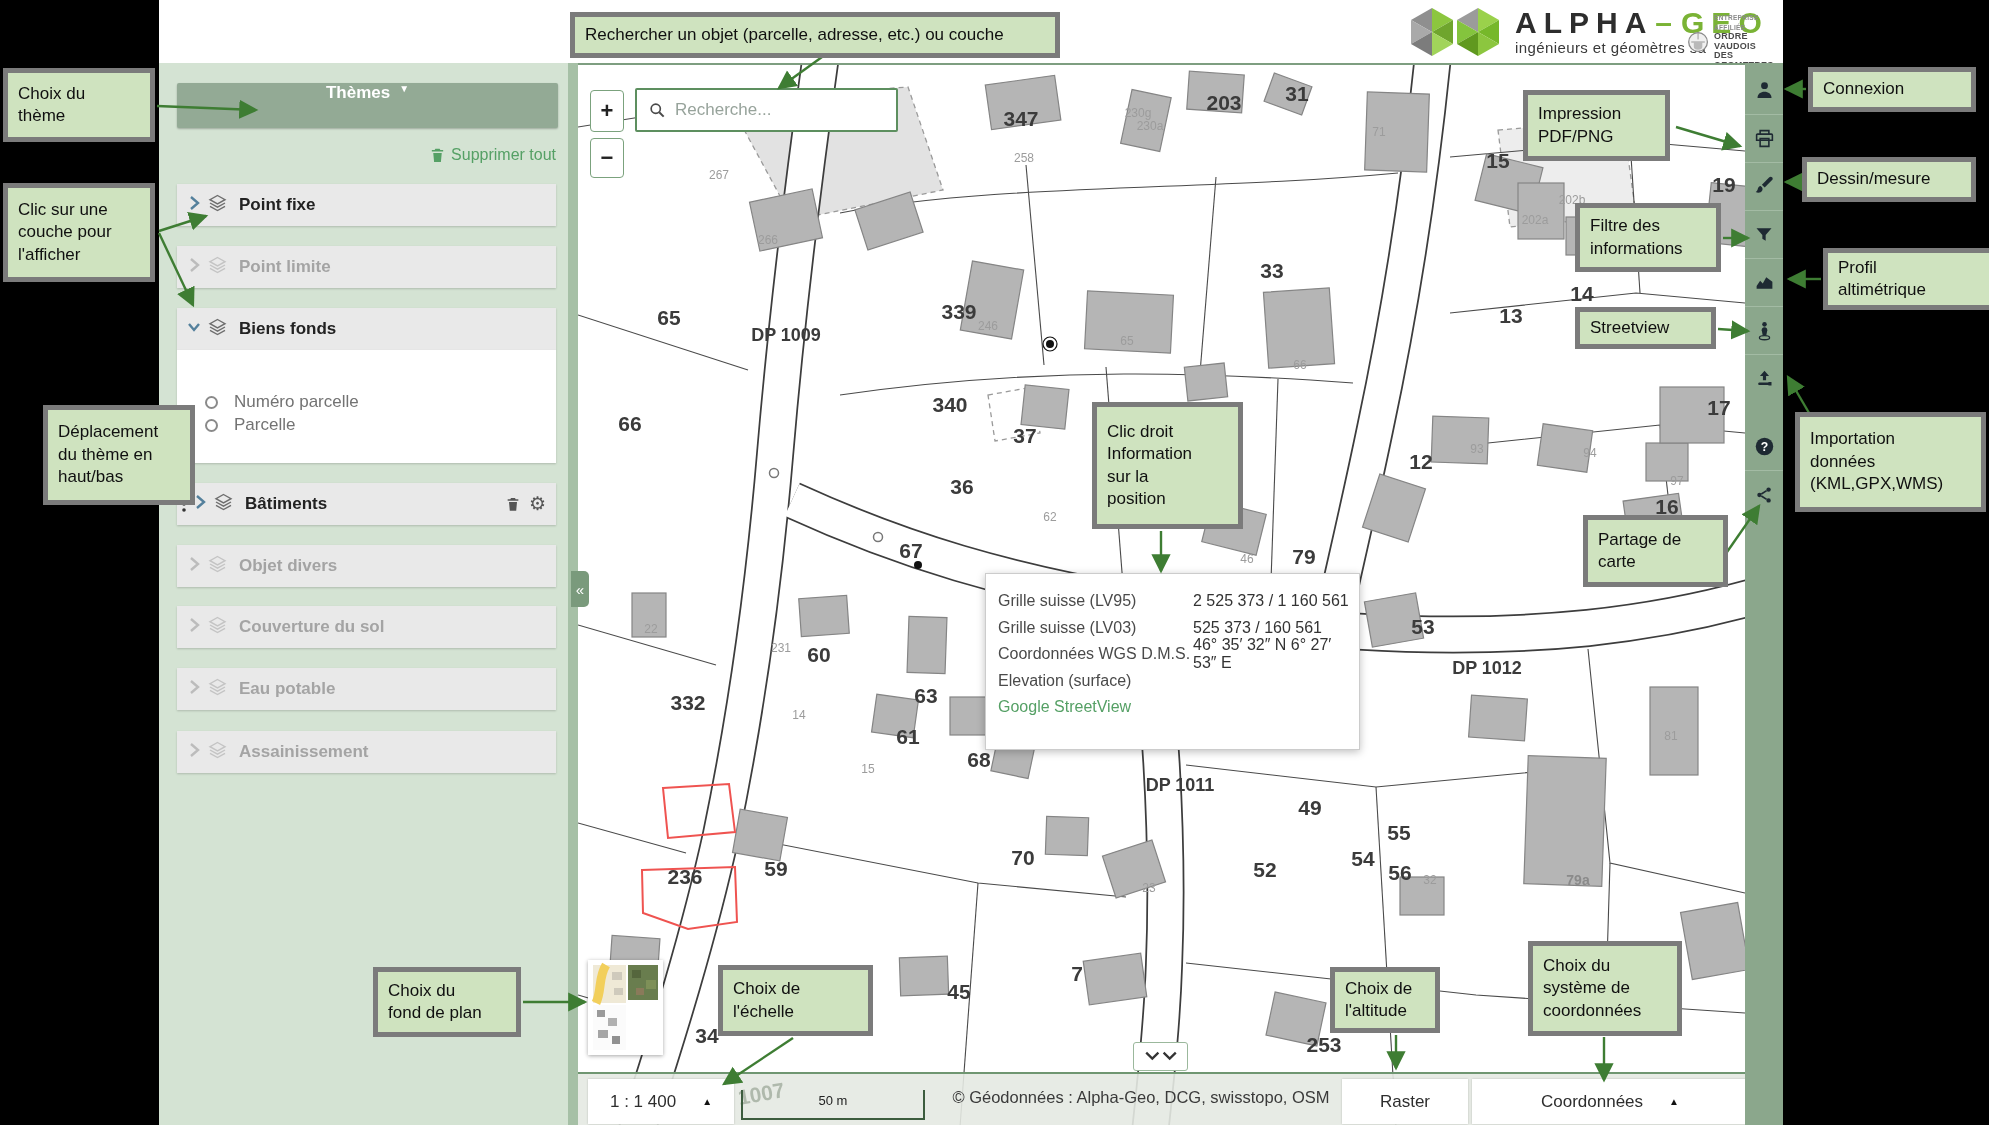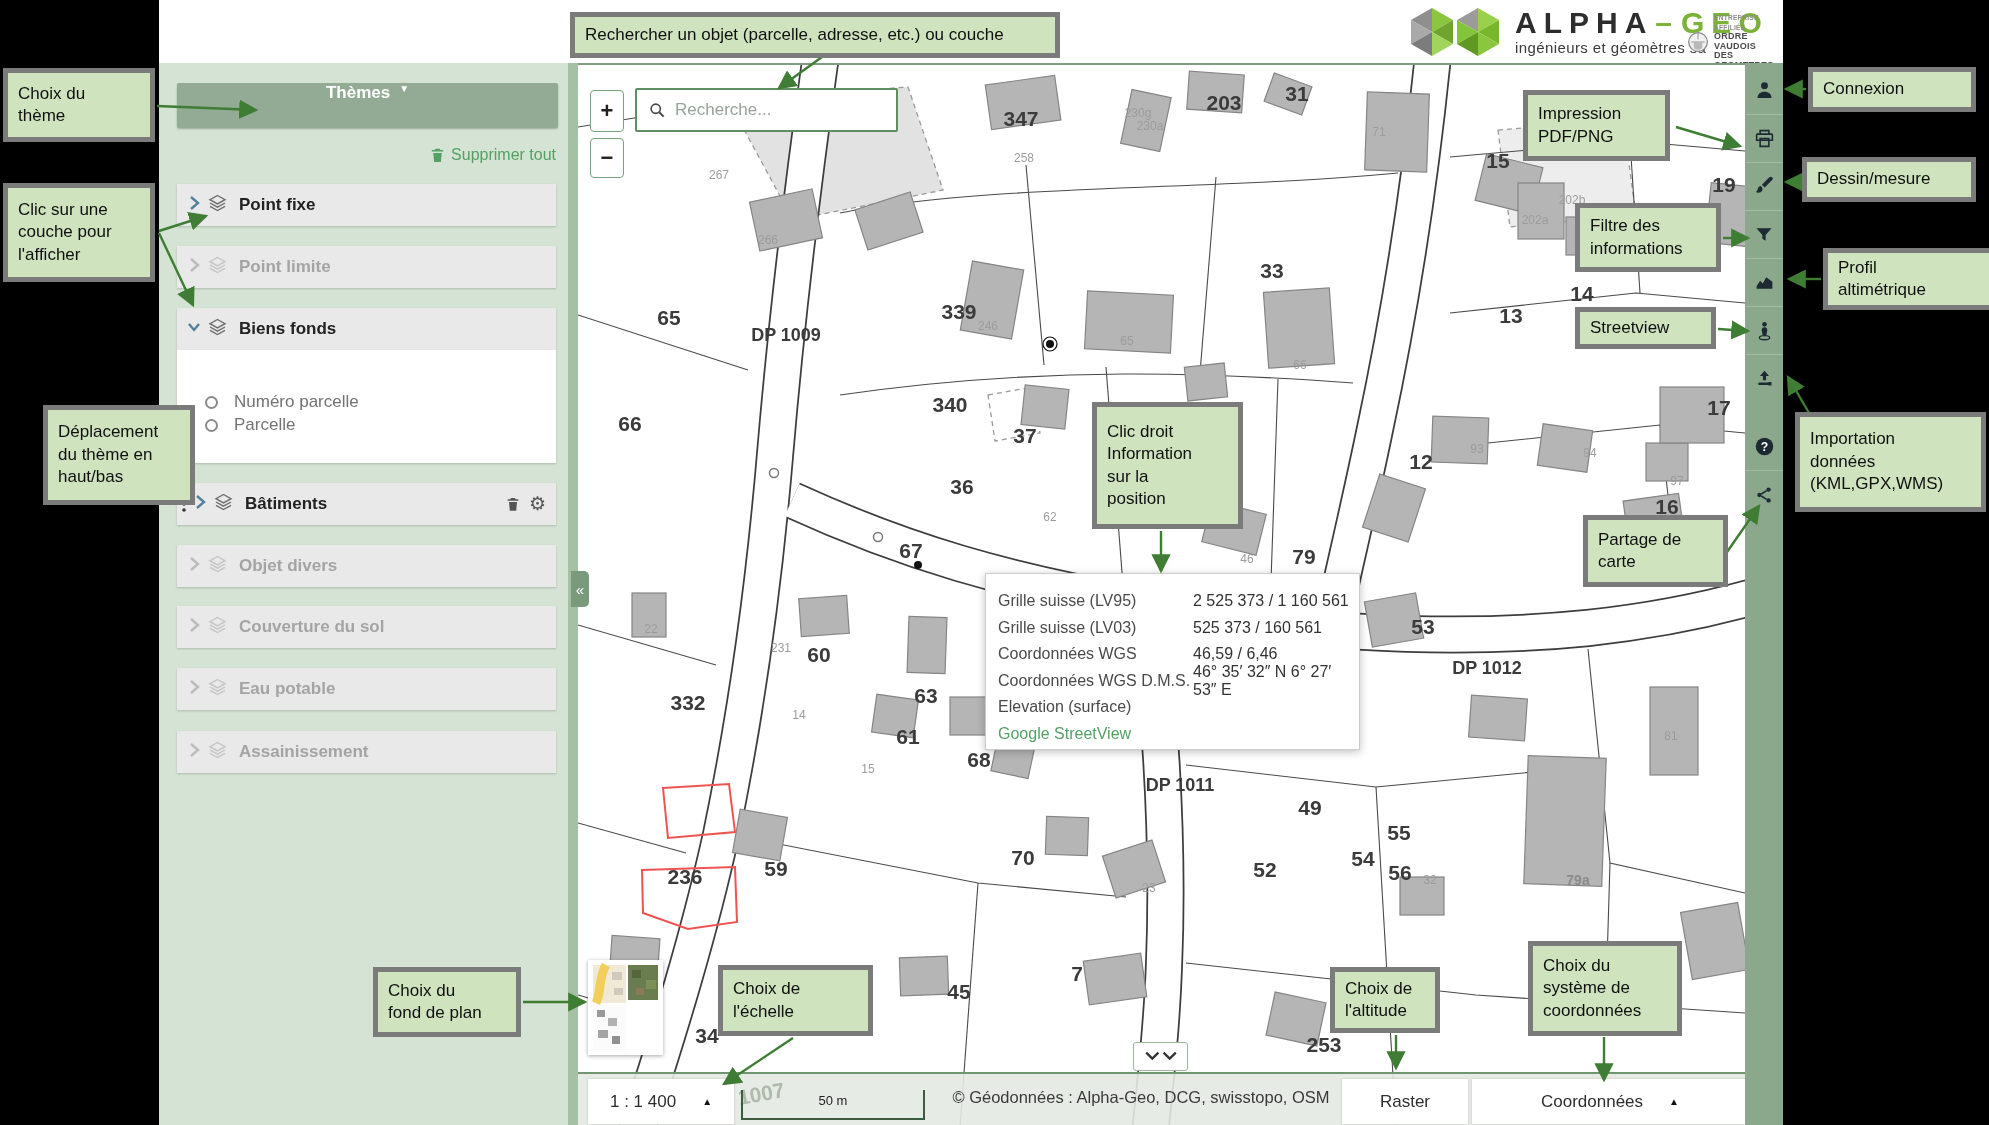--- a/index.html
+++ b/index.html
@@ -537,24 +537,20 @@
       <div class="popup">
         <div class="prow">
             <span class="plabel">Grille suisse (LV95)</span>
             <span class="pvalue">2 525 373 / 1 160 561</span>
           </div>
         <div class="prow">
             <span class="plabel">Grille suisse (LV03)</span>
             <span class="pvalue">525 373 / 160 561</span>
           </div>
         <div class="prow">
-            <span class="plabel">Coordonnées WGS</span>
-            <span class="pvalue">46,59 / 6,46</span>
-          </div>
-        <div class="prow">
             <span class="plabel">Coordonnées WGS D.M.S.</span>
             <span class="pvalue">46° 35′ 32″ N 6° 27′ 53″ E</span>
           </div>
         <div class="prow">
             <span class="plabel">Elevation (surface)</span>
             <span class="pvalue"></span>
           </div>
         <div class="plink">Google StreetView</div>
       </div>
 

